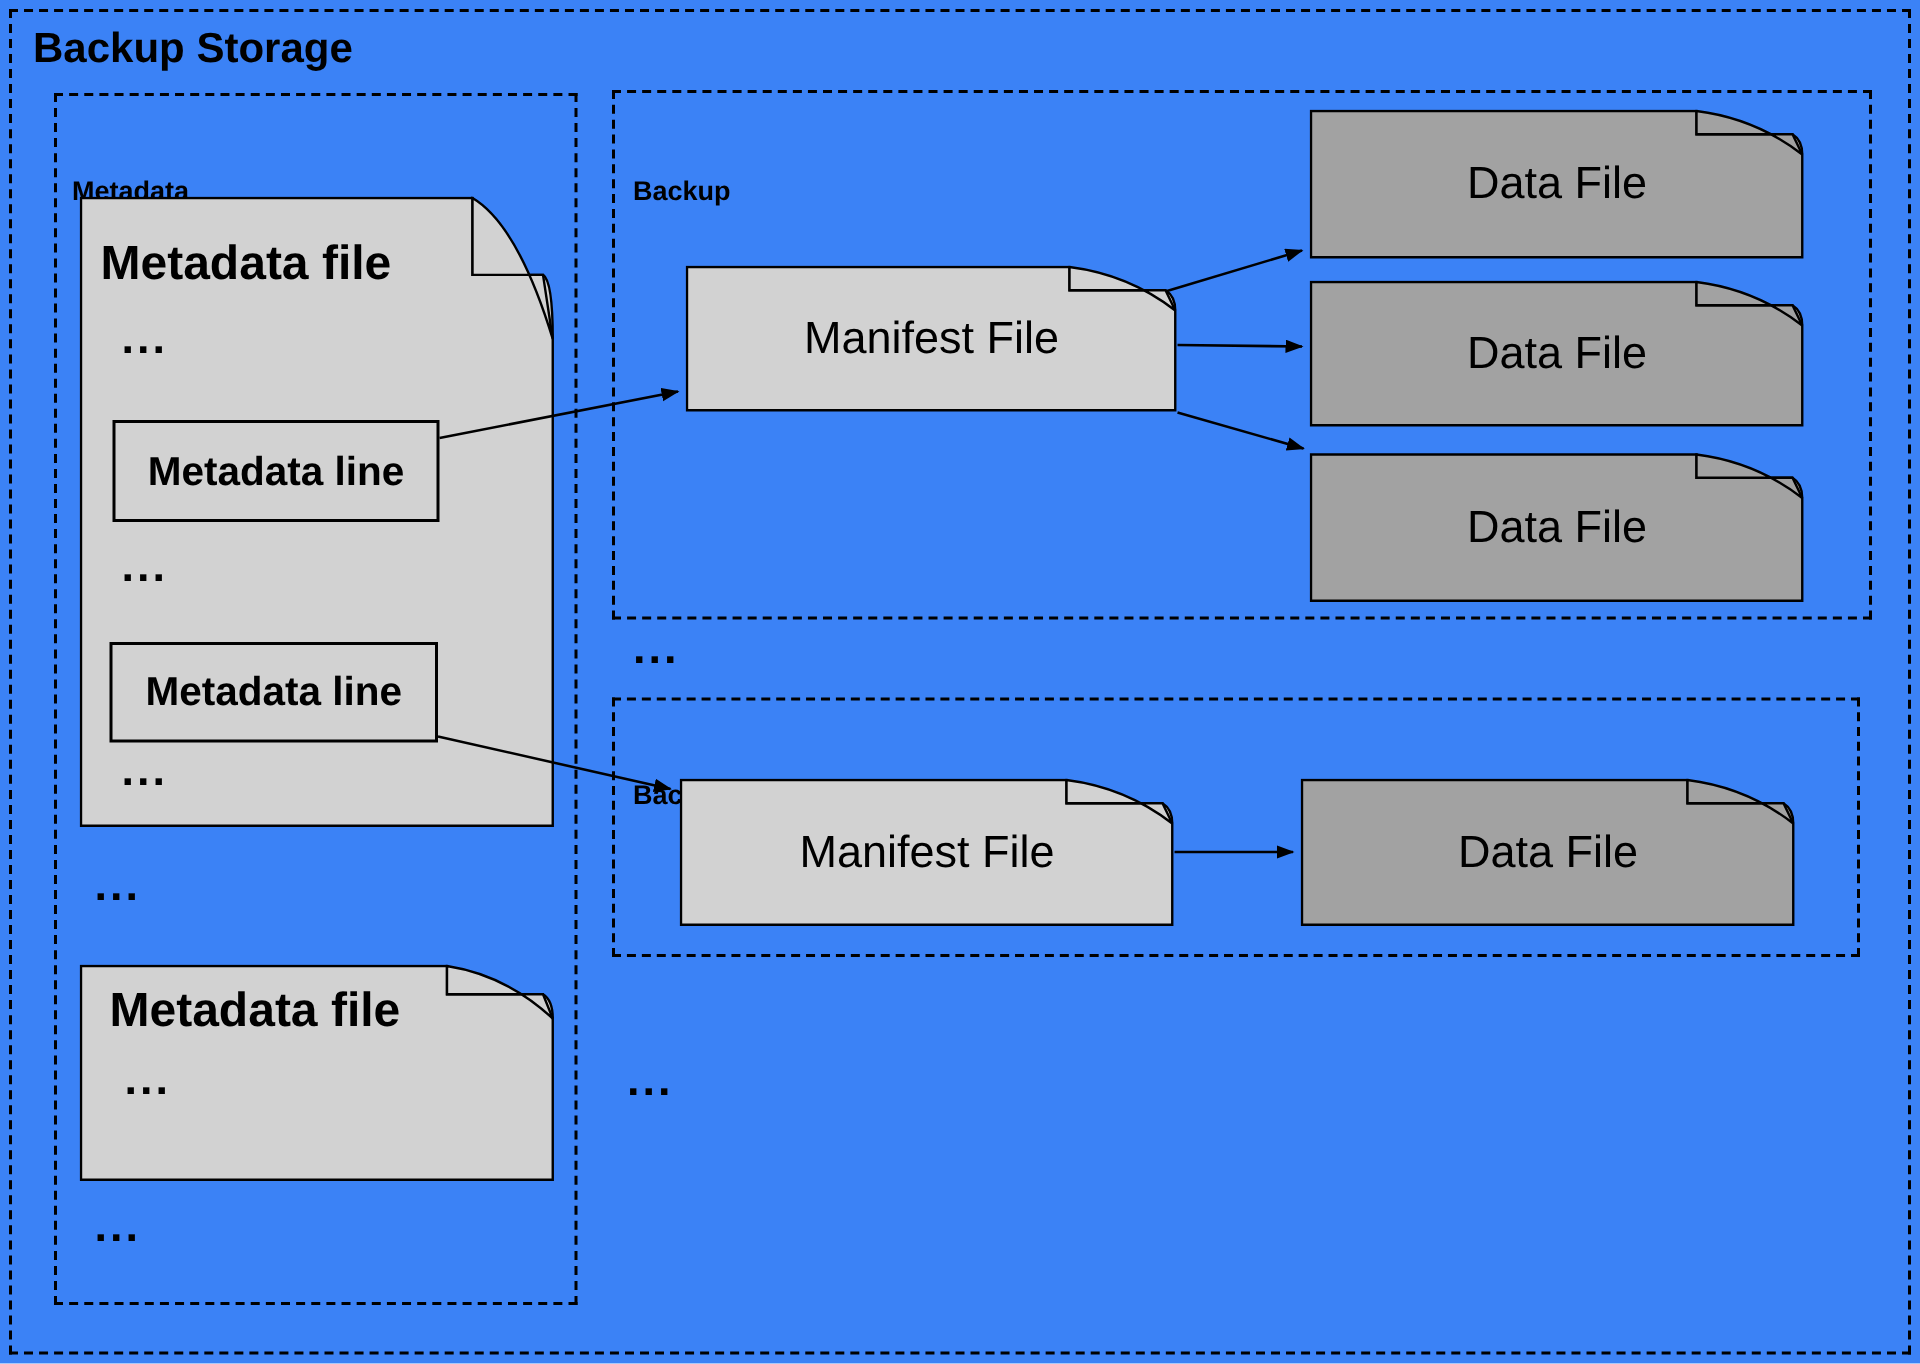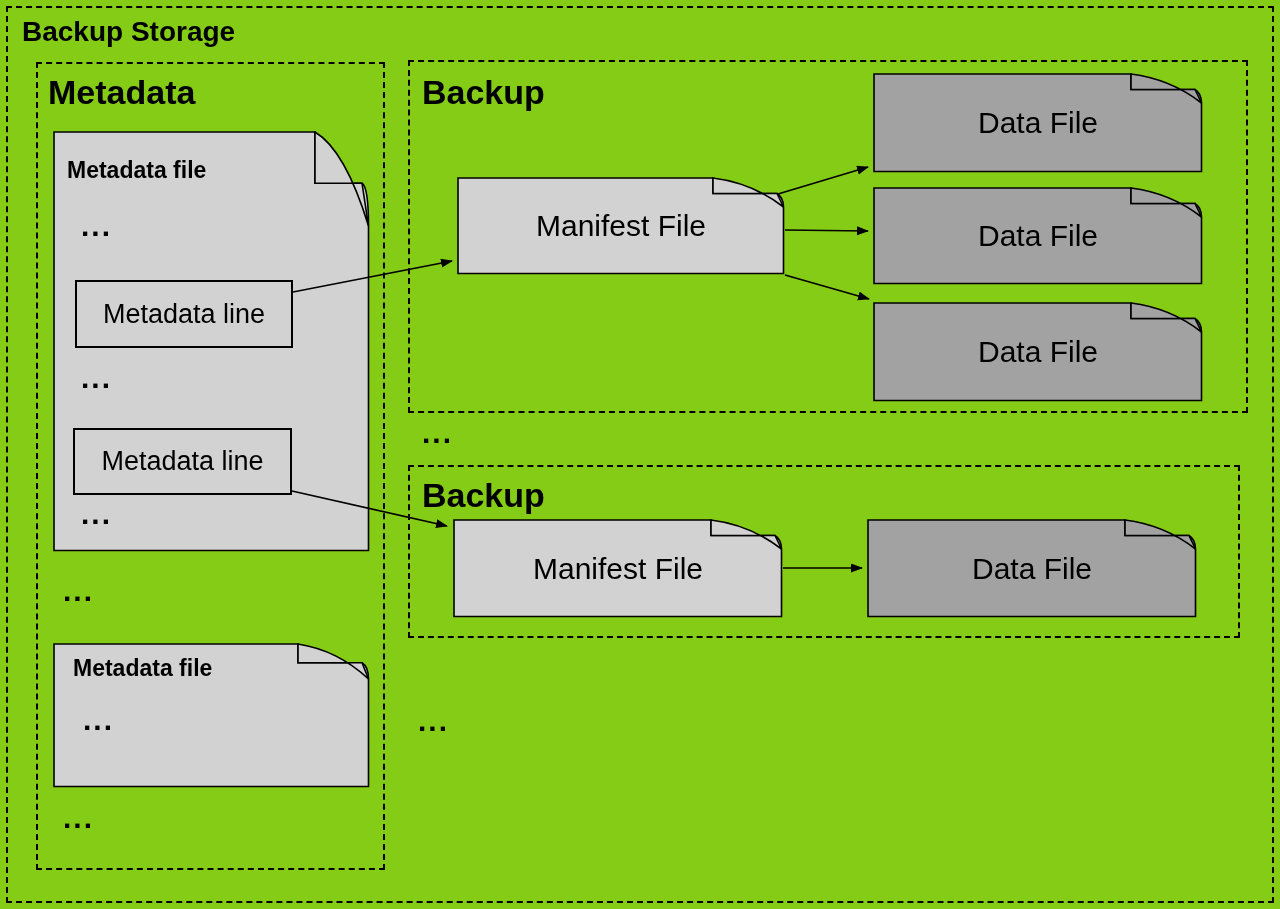--- a/index.html
+++ b/index.html
@@ -4,37 +4,38 @@
 <style>
   html, body {
     margin: 0;
     padding: 0;
     background: #ffffff;
   }
   .stage {
     position: relative;
     width: 1280px;
     height: 909px;
-    background: #84cc16;
+    background: #3b82f6;
     font-family: "Liberation Sans", sans-serif;
     color: #000000;
     overflow: hidden;
   }
   .dashed-box {
     position: absolute;
     border: 2px dashed #000000;
     box-sizing: border-box;
     background: transparent;
   }
   .group-label {
     position: absolute;
     font-weight: bold;
-    font-size: 34px;
+    font-size: 18px;
     line-height: 1.1;
     white-space: nowrap;
+    margin-top: 44px;
   }
   .outer-title {
     position: absolute;
     left: 14px;
     top: 8px;
     font-weight: bold;
     font-size: 28px;
     white-space: nowrap;
   }
   .doc {
@@ -42,21 +43,21 @@
   }
   .doc svg.doc-svg {
     position: absolute;
     left: 0;
     top: 0;
     z-index: 0;
   }
   .doc-title {
     position: absolute;
     font-weight: bold;
-    font-size: 23px;
+    font-size: 32px;
     z-index: 1;
     white-space: nowrap;
   }
   .doc-center-label {
     position: absolute;
     inset: 0;
     display: flex;
     align-items: center;
     justify-content: center;
     font-size: 30px;
@@ -67,20 +68,21 @@
     position: absolute;
     border: 2px solid #000000;
     box-sizing: border-box;
     display: flex;
     align-items: center;
     justify-content: center;
     font-size: 27px;
     z-index: 1;
     background: transparent;
     white-space: nowrap;
+    font-weight: bold;
   }
   .dots {
     position: absolute;
     font-weight: bold;
     font-size: 30px;
     line-height: 30px;
     letter-spacing: 2px;
     z-index: 1;
     white-space: nowrap;
   }

